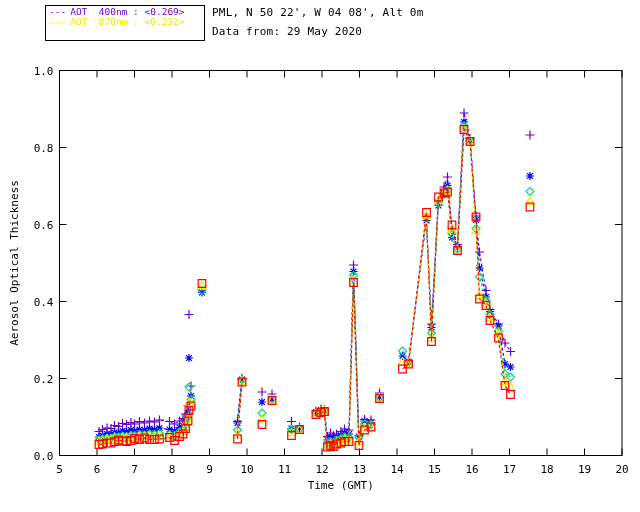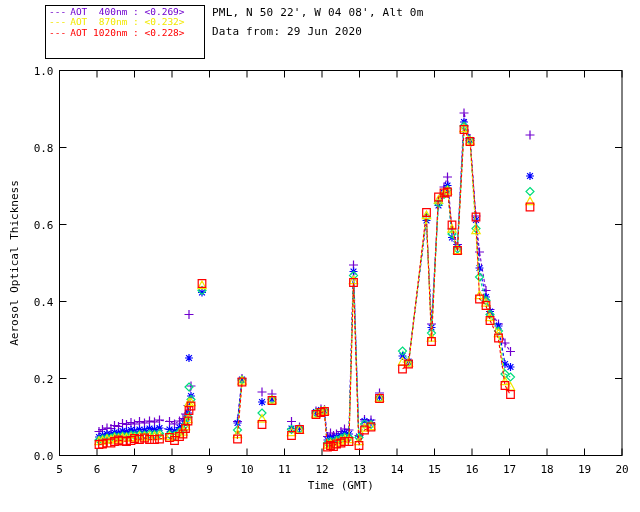--- a/index.html
+++ b/index.html
@@ -2,21 +2,21 @@
 <html><head>
 <meta charset="utf-8">
 <style>
   html,body { margin:0; padding:0; background:#ffffff; }
   .screen {
     position:relative; width:640px; height:512px; background:#ffffff;
     font-family:"DejaVu Sans Mono", "Liberation Mono", monospace;
     color:#000; overflow:hidden;
   }
   .legend-box {
-    position:absolute; left:45px; top:5px; width:160px; height:54px;
+    position:absolute; left:45px; top:5px; width:160px; height:36px;
     border:1px solid #000; box-sizing:border-box; background:#fff;
     padding:1px 0 16px 3px;
   }
   .legend-row { white-space:pre; font-size:9.5px; line-height:10.3px; letter-spacing:0px; }
   .lg-dash { margin-right:4px; }
   .hdr {
     position:absolute; left:212px; font-size:11px; letter-spacing:0.2px; white-space:pre;
   }
   .hdr-1 { top:6px; }
   .hdr-2 { top:25px; }
@@ -25,25 +25,24 @@
   .axis-title { font-size:11px; }
 </style>
 </head>
 <body>
 
 <div class="screen">
 
   <div class="legend-box" id="legend-box">
       <div class="legend-row" style="color: rgb(111, 0, 207);"><span class="lg-dash">---</span><span>AOT  400nm : &lt;0.269&gt;</span></div>
       <div class="legend-row" style="color: rgb(242, 232, 0);"><span class="lg-dash">---</span><span>AOT  870nm : &lt;0.232&gt;</span></div>
-      <div class="legend-row" style="color: rgb(255, 0, 0);"><span class="lg-dash">---</span><span>AOT 1020nm : &lt;0.228&gt;</span></div>
     </div>
 
   <div class="hdr hdr-1">PML, N 50 22', W 04 08', Alt 0m</div>
-  <div class="hdr hdr-2">Data from: 29 Jun 2020</div>
+  <div class="hdr hdr-2">Data from: 29 May 2020</div>
 
   <svg id="plot-svg" width="640" height="512" viewBox="0 0 640 512" style="position:absolute;left:0;top:0;">
       <rect x="59.5" y="70.5" width="562.5" height="385" fill="none" stroke="#000" stroke-width="1"></rect>
       <path d="M59.5 455.5V448.5M59.5 70.5V77.5" stroke="#000" stroke-width="1"></path>
       <text x="59.5" y="472.5" text-anchor="middle" class="tick-label">5</text>
       <path d="M97 455.5V448.5M97 70.5V77.5" stroke="#000" stroke-width="1"></path>
       <text x="97" y="472.5" text-anchor="middle" class="tick-label">6</text>
       <path d="M134.5 455.5V448.5M134.5 70.5V77.5" stroke="#000" stroke-width="1"></path>
       <text x="134.5" y="472.5" text-anchor="middle" class="tick-label">7</text>
       <path d="M172 455.5V448.5M172 70.5V77.5" stroke="#000" stroke-width="1"></path>

